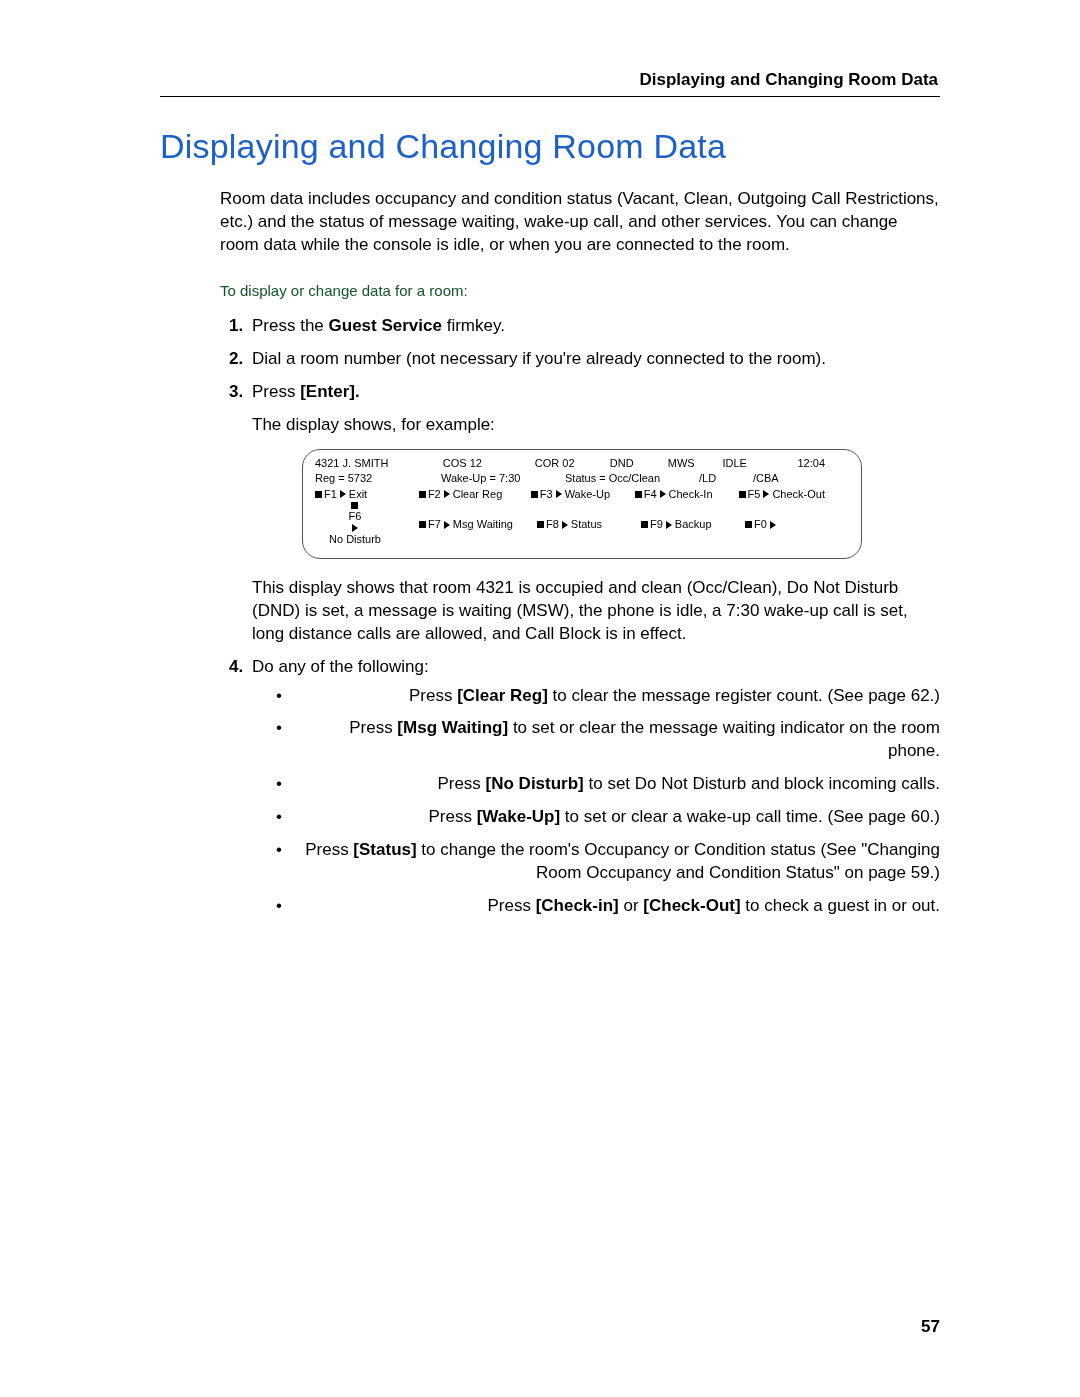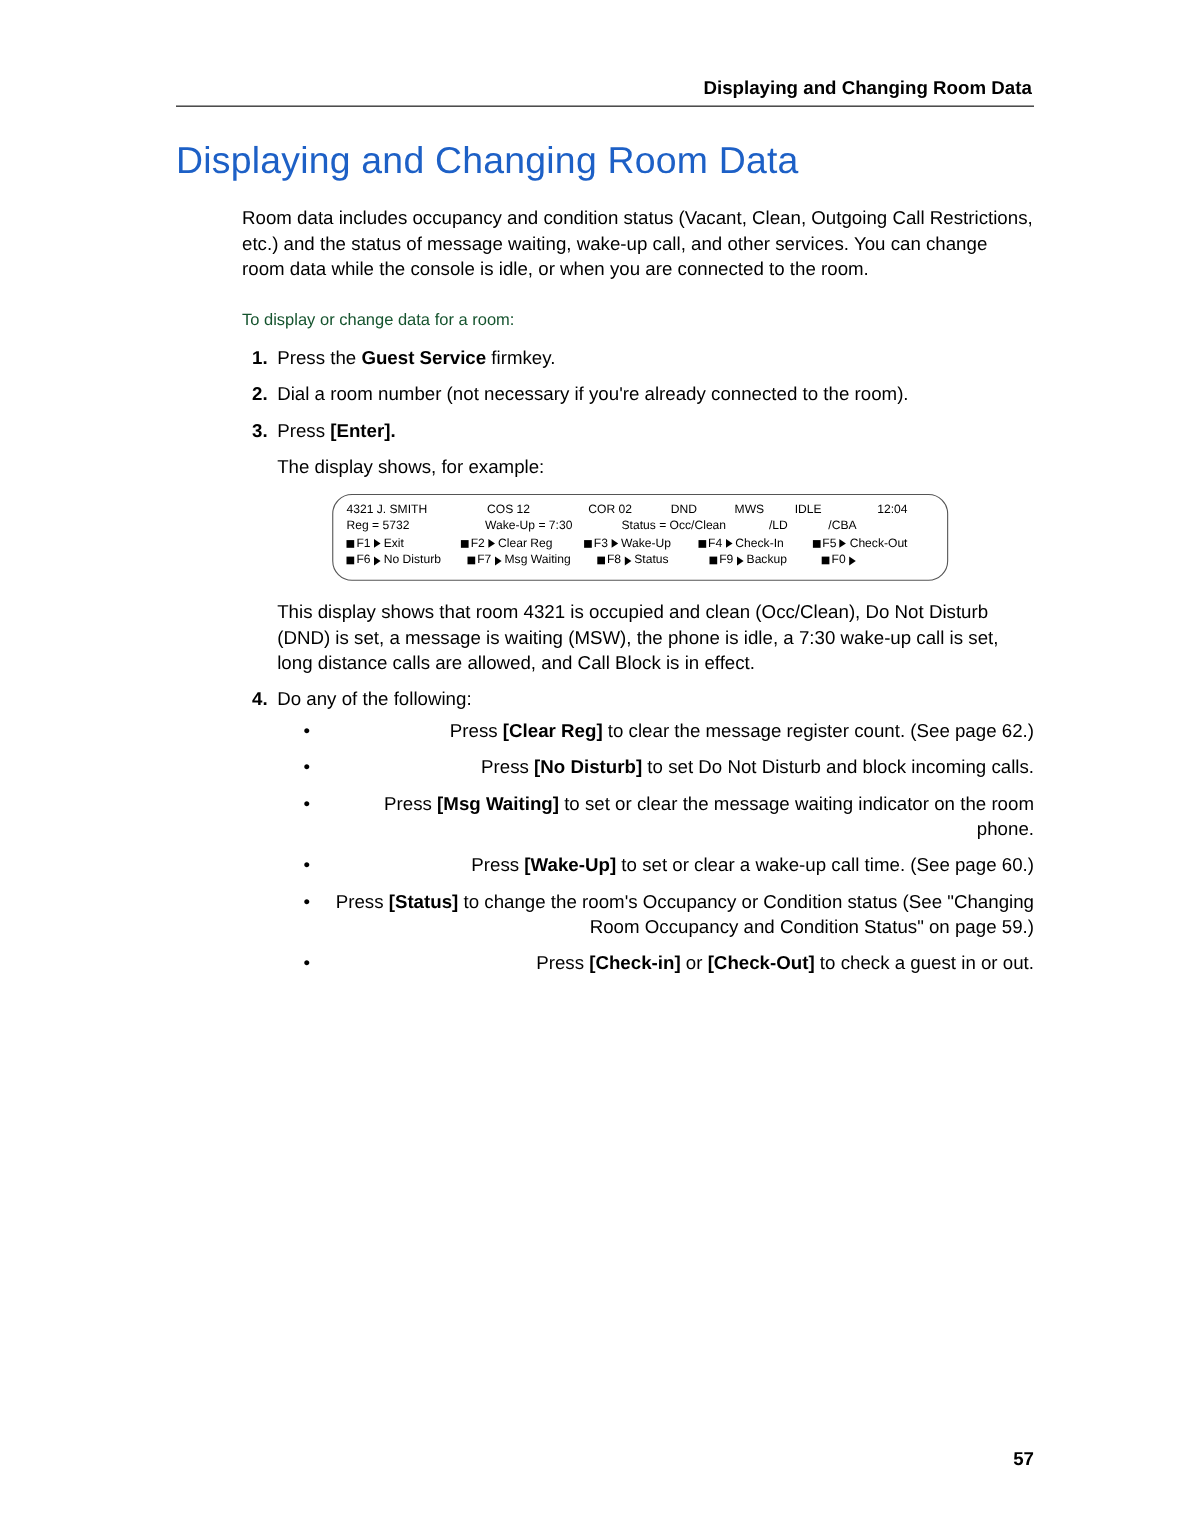--- a/index.html
+++ b/index.html
@@ -193,21 +193,21 @@
                   <span>Check-In</span>
                 </span>
                 <span class="cell fkey" style="width: 100px;">
                   <span class="sq"></span>
                   <span>F5</span>
                   <span class="tri"></span>
                   <span>Check-Out</span>
                 </span>
               </div>
             <div class="row" id="fk-row2">
-                <span class="cell fkey" style="width: 100px;">
+                <span class="cell fkey" style="width: 100px; flex-direction: column;">
                   <span class="sq"></span>
                   <span>F6</span>
                   <span class="tri"></span>
                   <span>No Disturb</span>
                 </span>
                 <span class="cell fkey" style="width: 110px;">
                   <span class="sq"></span>
                   <span>F7</span>
                   <span class="tri"></span>
                   <span>Msg Waiting</span>
@@ -236,24 +236,24 @@
 
         <div class="sub-text">This display shows that room 4321 is occupied and clean (Occ/Clean), Do Not Disturb (DND) is set, a message is waiting (MSW), the phone is idle, a 7:30 wake-up call is set, long distance calls are allowed, and Call Block is in effect.</div>
       </li>
       <li>
         <span>Do any of the following:</span>
         <ul class="bullets">
           <li>
             <span>Press </span><span class="b">[Clear Reg]</span><span> to clear the message register count. (See page 62.)</span>
           </li>
           <li>
+            <span>Press </span><span class="b">[Msg Waiting]</span><span> to set or clear the message waiting indicator on the room phone.</span>
+          </li>
+          <li>
             <span>Press </span><span class="b">[No Disturb]</span><span> to set Do Not Disturb and block incoming calls.</span>
-          </li>
-          <li>
-            <span>Press </span><span class="b">[Msg Waiting]</span><span> to set or clear the message waiting indicator on the room phone.</span>
           </li>
           <li>
             <span>Press </span><span class="b">[Wake-Up]</span><span> to set or clear a wake-up call time. (See page 60.)</span>
           </li>
           <li>
             <span>Press </span><span class="b">[Status]</span><span> to change the room's Occupancy or Condition status (See "Changing Room Occupancy and Condition Status" on page 59.)</span>
           </li>
           <li>
             <span>Press </span><span class="b">[Check-in]</span><span> or  </span><span class="b">[Check-Out]</span><span> to check a guest in or out.</span>
           </li>

